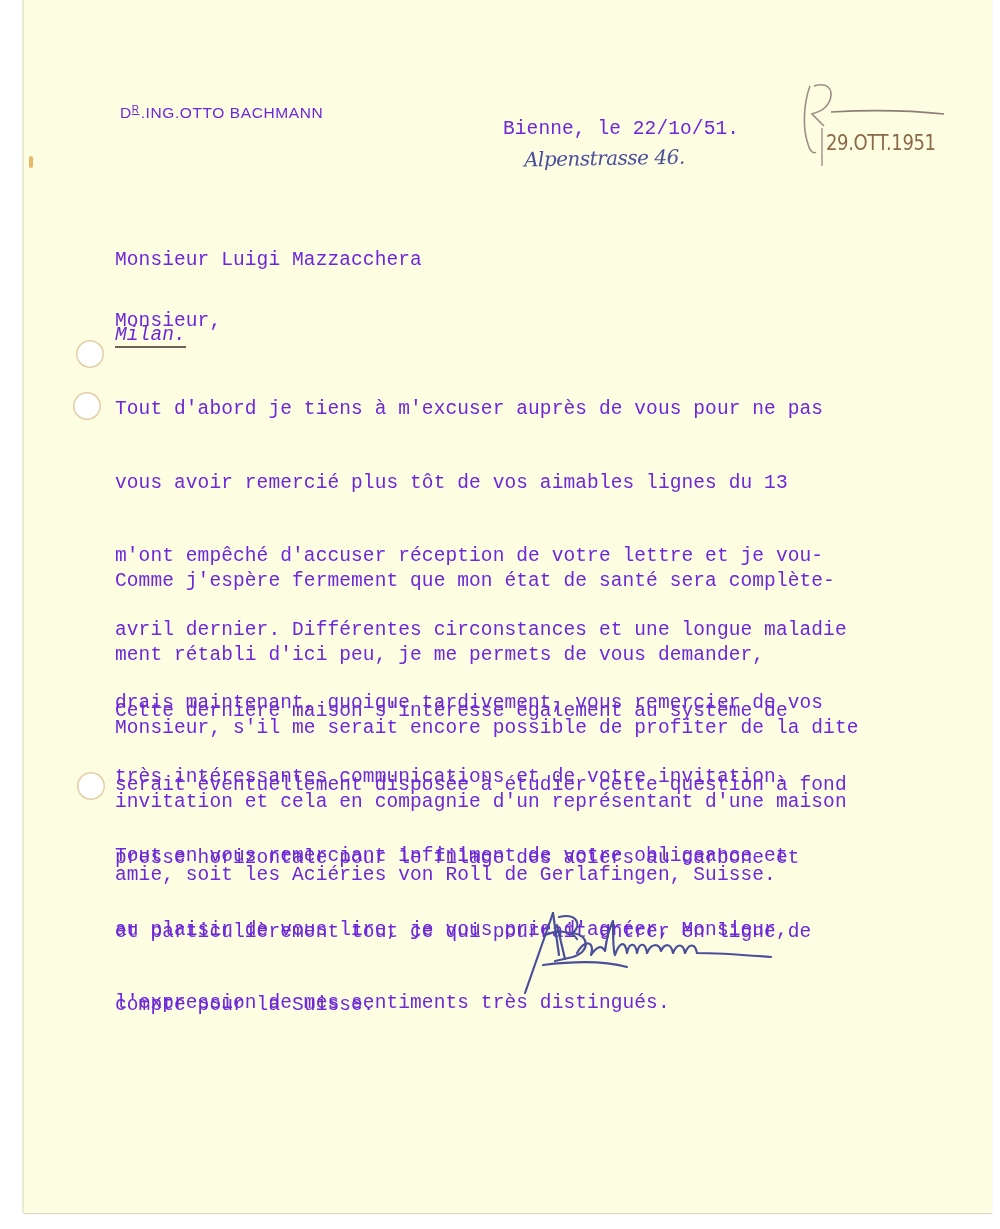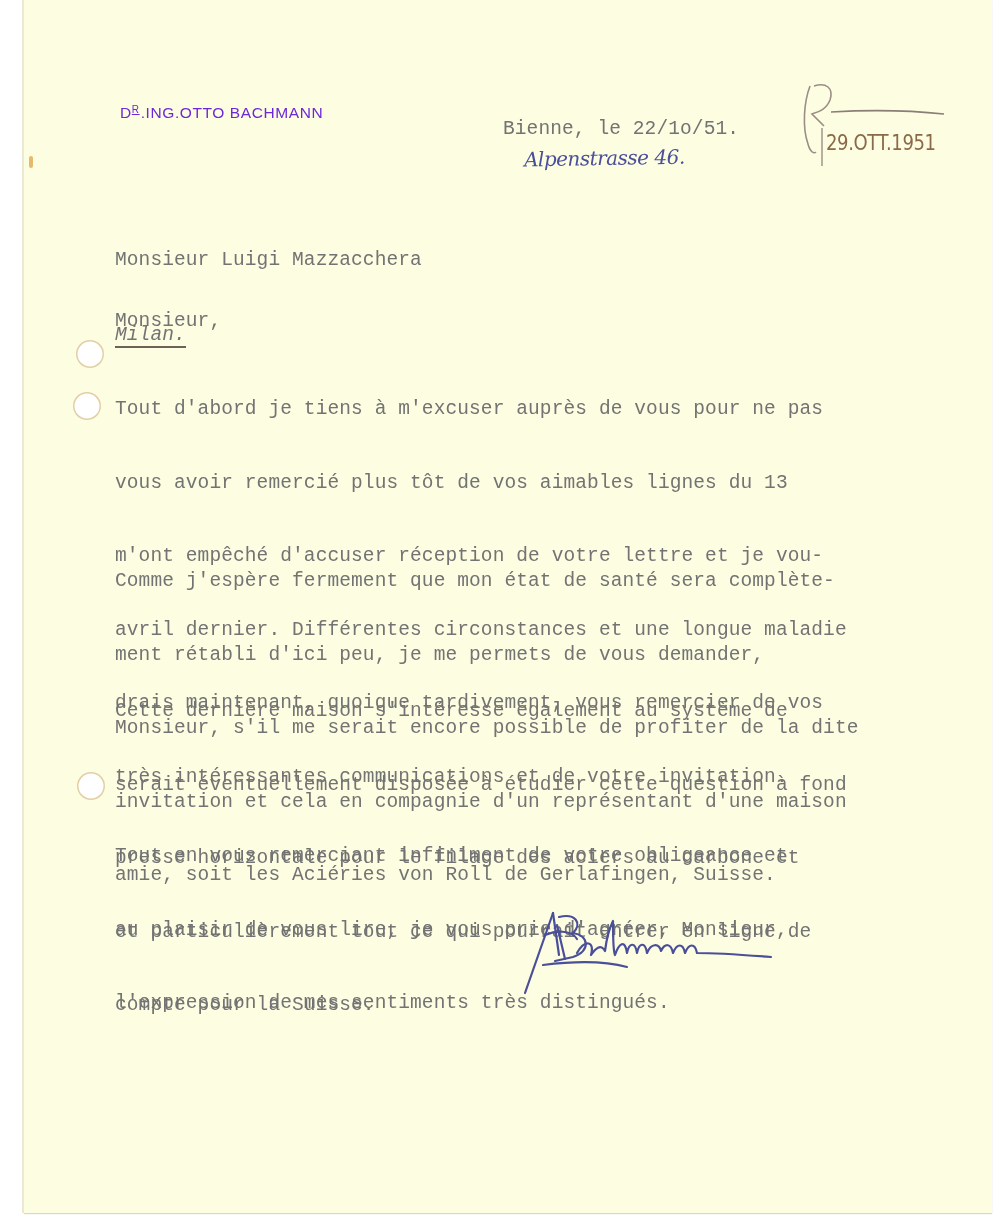--- a/index.html
+++ b/index.html
@@ -41,21 +41,21 @@
   }
   .letterhead .sup {
     font-size: 10px;
     position: relative;
     top: -5px;
     text-decoration: underline;
     margin-right: 1px;
   }
   .typed {
     font-family: "Liberation Mono", "DejaVu Sans Mono", monospace;
-    color: #737373;
+    color: #6d28d9;
     font-size: 19.5px;
     letter-spacing: 0.1px;
     white-space: pre;
   }
   .date-line {
     position: absolute;
     left: 503px;
     top: 118px;
   }
   .handwritten-address {

